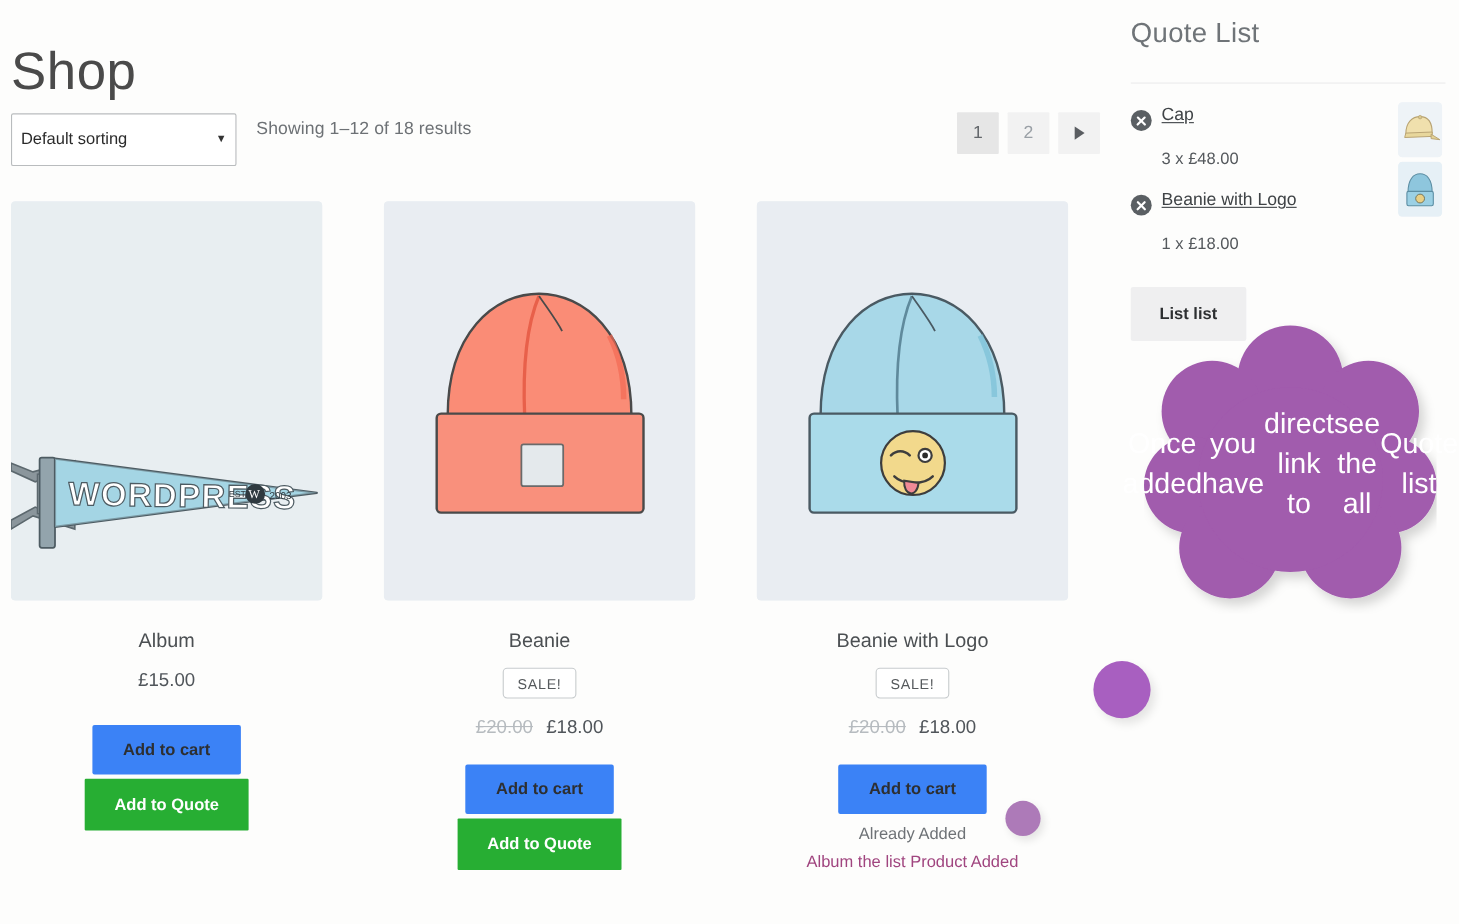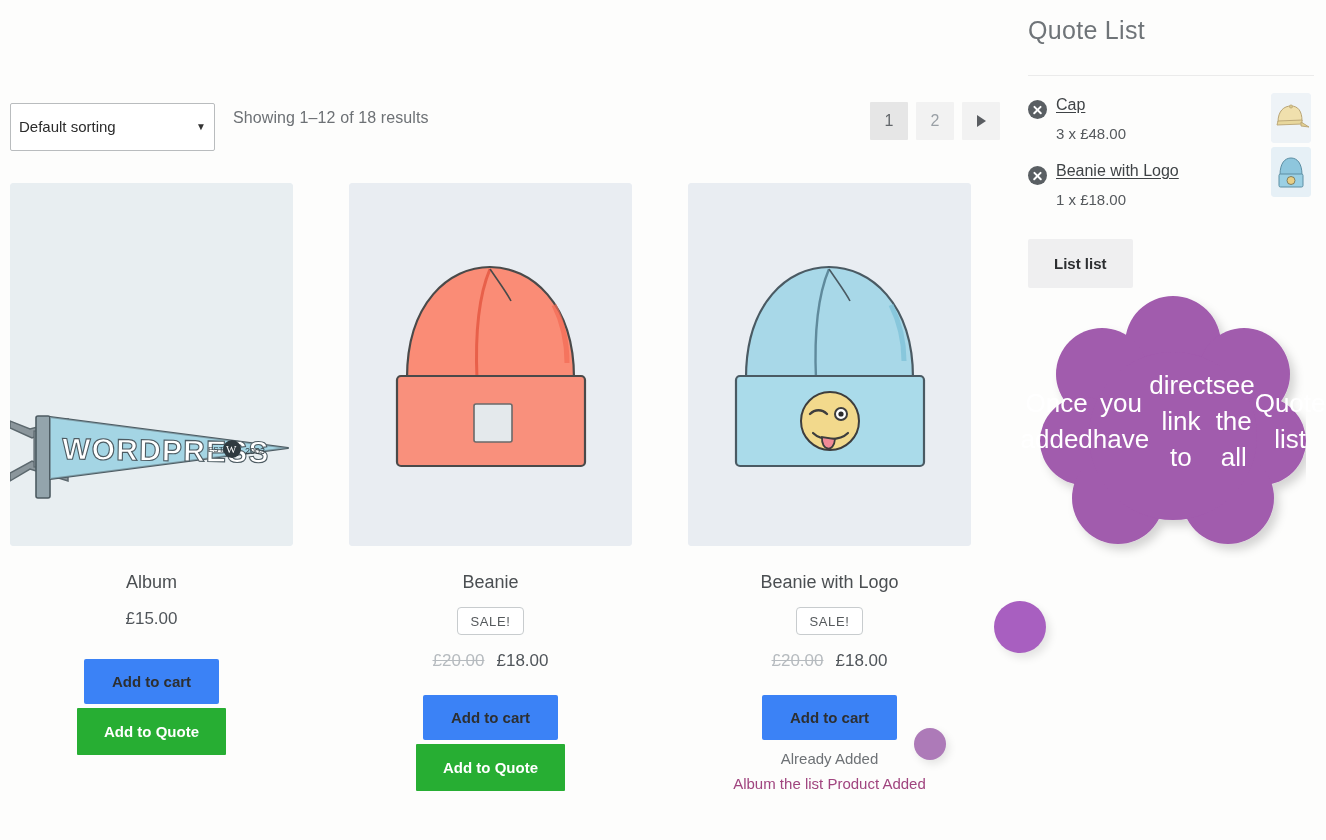--- a/index.html
+++ b/index.html
@@ -114,21 +114,21 @@
   .x-icon::before, .x-icon::after {
     content:""; position:absolute; left:4px; top:8.5px; width:11px; height:2.3px;
     background:#fff; border-radius:1px;
   }
   .x-icon::before { transform:rotate(45deg); }
   .x-icon::after  { transform:rotate(-45deg); }
   .ql-link {
     font-size:16px; color:#3f4346; text-decoration:underline; cursor:pointer;
     text-underline-offset:2px;
   }
-  .ql-qty { margin-left:28px; margin-top:6px; margin-bottom:7px; font-size:15px; color:#55595d; }
+  .ql-qty { margin-left:28px; margin-top:17px; margin-bottom:7px; font-size:15px; color:#55595d; }
 
   .ql-thumbs { position:absolute; right:5px; top:-3px; display:flex; flex-direction:column; gap:4px; }
   .ql-thumb { width:40px; height:50px; border-radius:4px; overflow:hidden; background:#eef3f7; }
   .ql-thumb svg { display:block; width:100%; height:100%; }
 
   .view-list-btn {
     margin-top:24px; background:#efeff0; color:#2d2f31;
     font-size:15px; font-weight:bold; border:0; border-radius:2px;
     padding:16px 26px; cursor:pointer; font-family:"Liberation Sans", sans-serif;
   }
@@ -148,20 +148,21 @@
   .dot.big { left:994px; top:601px; width:52px; height:52px; background:#a85fc0; box-shadow:4px 5px 9px rgba(0,0,0,0.10); }
   .dot.small { left:914px; top:728px; width:32px; height:32px; background:#ad7ab8; box-shadow:3px 4px 8px rgba(0,0,0,0.10); }
 </style>
 </head>
 <body>
 
 <div class="page">
 
   <div class="main">
 
+    <h1 class="page-title">Shop</h1>
 
     <div class="toolbar">
 
       <div class="sort-select">
         <span>Default sorting</span>
         <span class="caret">▼</span>
       </div>
 
       <div class="result-count">Showing 1–12 of 18 results</div>
 

